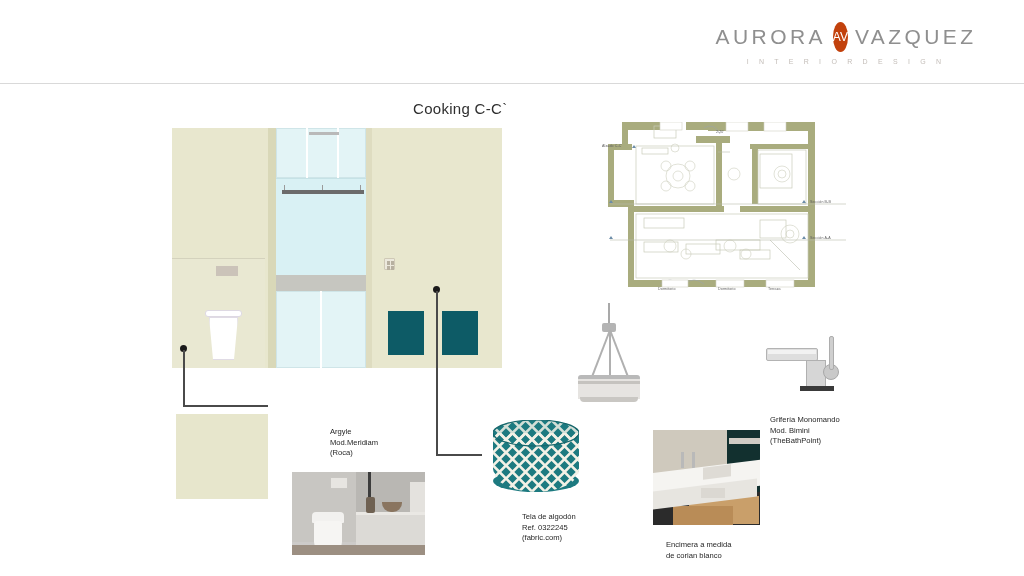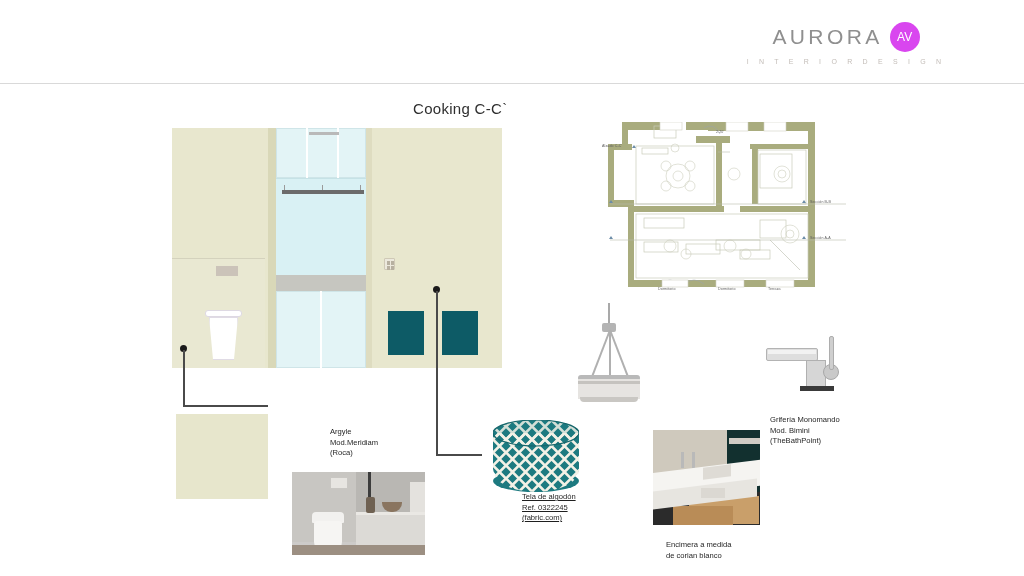--- a/index.html
+++ b/index.html
@@ -16,21 +16,21 @@
   .header-rule { position: absolute; left: 0; top: 83px; width: 1024px; height: 1px; background: #d9d9d9; }
   .logo { position: absolute; right: 48px; top: 22px; text-align: center; width: 260px; }
   .logo-line { display: flex; align-items: center; justify-content: center; gap: 7px; }
   .logo-word {
     font-family: "Liberation Sans", sans-serif;
     font-size: 21px; letter-spacing: 3.4px; color: #8f8f8f; font-weight: 400;
     white-space: nowrap;
   }
   .logo-mono {
     width: 30px; height: 30px; border-radius: 50%;
-    background: #d946ef; display: flex; align-items: center; justify-content: center;
+    background: #c2410c; display: flex; align-items: center; justify-content: center;
     color: #ffffff; font-size: 12px; letter-spacing: 0px;
   }
   .logo-sub {
     margin-top: 6px; font-size: 7px; letter-spacing: 4.2px;
     color: #c3bdb8; text-align: center;
   }
 
   
   .board-title {
     position: absolute; left: 413px; top: 100px;
@@ -157,20 +157,21 @@
 </head>
 <body>
 
 <div class="page">
 
   <div class="header">
     <div class="logo">
       <div class="logo-line">
         <span class="logo-word">AURORA</span>
         <span class="logo-mono">AV</span>
+        <span class="logo-word">VAZQUEZ</span>
       </div>
       <div class="logo-sub">I N T E R I O R   D E S I G N</div>
     </div>
     <div class="header-rule"></div>
   </div>
 
   <div class="board-title">Cooking C-C`</div>
 
   <div class="elevation">
     <div class="elev-wall-left"></div>
@@ -353,21 +354,21 @@
       </defs>
       <g clip-path="url(#clipTop)">
           <rect width="86" height="76" fill="url(#lat)" opacity="0.85"></rect>
         </g>
       <g clip-path="url(#clipBody)">
           <rect width="86" height="76" fill="url(#lat)"></rect>
         </g>
       <ellipse cx="43" cy="13" rx="43" ry="13" fill="none" stroke="#17676c" stroke-width="1.2"></ellipse>
     </svg>
   </div>
-  <div class="cap" style="left:522px; top:492px; width:110px;text-decoration:underline;">Tela de algodón
+  <div class="cap" style="left:522px; top:512px; width:110px;">Tela de algodón
 Ref. 0322245
 (fabric.com)</div>
 
   <div class="lamp">
     <div class="lamp-rod"></div>
     <div class="lamp-knob"></div>
     <div class="lamp-arm" style="left:39px; transform:rotate(21deg); transform-origin:top center;"></div>
     <div class="lamp-arm" style="left:39px; transform:rotate(-21deg); transform-origin:top center;"></div>
     <div class="lamp-arm" style="left:39px;"></div>
     <div class="lamp-drum-top"></div>

